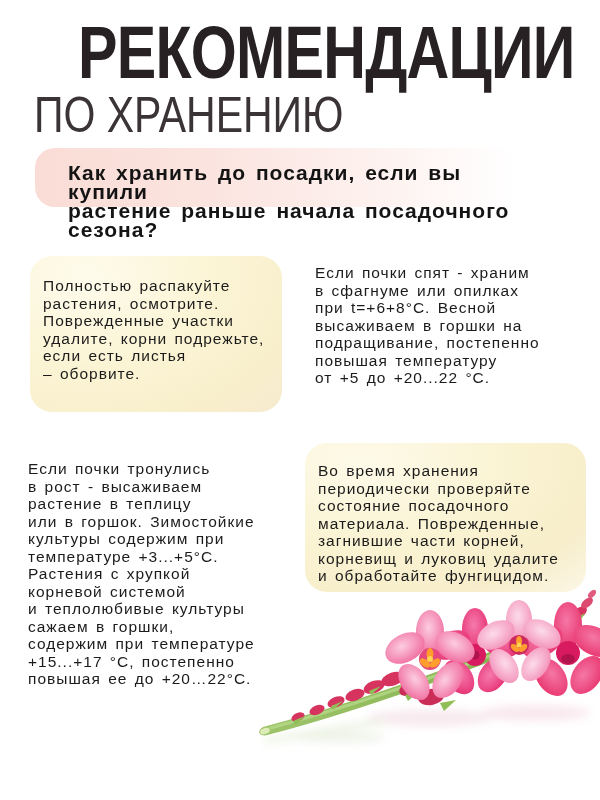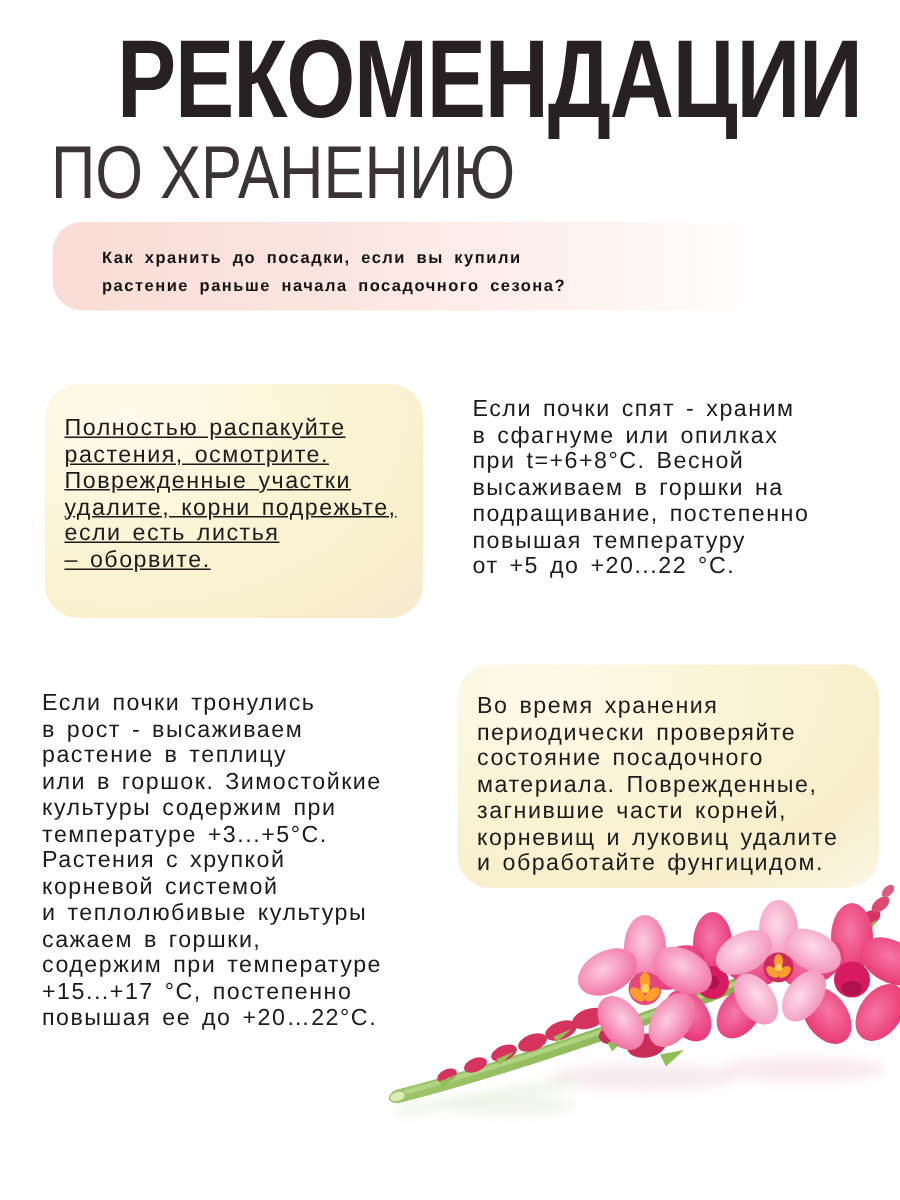--- a/index.html
+++ b/index.html
@@ -20,34 +20,33 @@
     line-height:1;transform:scaleX(.82);transform-origin:50% 50%;white-space:nowrap;
   }
   
   .question{
     position:absolute;left:35px;top:148px;width:500px;height:59px;
     border-radius:20px;
     background:linear-gradient(90deg,#fadcd6 0%,#fbe4df 35%,#fdf0ed 65%,rgba(255,255,255,0) 96%);
     box-sizing:border-box;padding:15px 10px 0 33px;
   }
   .question-text{
-    font-size:11px;font-weight:700;line-height:19px;color:#141414;
+    font-size:21px;font-weight:700;line-height:19px;color:#141414;
     letter-spacing:1px;word-spacing:3px;white-space:pre-line;
   }
   
   .body-text{
     font-size:15.5px;line-height:17.5px;letter-spacing:1px;word-spacing:2px;
     color:#1b1b1b;white-space:pre-line;
   }
   .lead{font-weight:400;white-space:pre-line;}
   .card-yellow{position:absolute;border-radius:22px;box-sizing:border-box;}
   .card-unpack{
     left:30px;top:256px;width:252px;height:156px;padding:21px 6px 0 13px;
     background:radial-gradient(ellipse at 22% 12%,#fefbec 0%,#fbf4d4 48%,#f8eecb 82%,#f6ead0 100%);
-    text-decoration:underline;
   }
   .card-dormant{position:absolute;left:315px;top:264px;width:266px;}
   .card-sprouted{position:absolute;left:28px;top:460px;width:268px;}
   .card-check{
     left:305px;top:443px;width:281px;height:149px;padding:19px 4px 0 13px;
     background:radial-gradient(ellipse at 20% 12%,#fdfae9 0%,#faf3d2 48%,#f7edca 76%,#fcf7e6 100%);
   }
   
   .flower{position:absolute;left:235px;top:585px;width:365px;height:205px;}
 </style>

